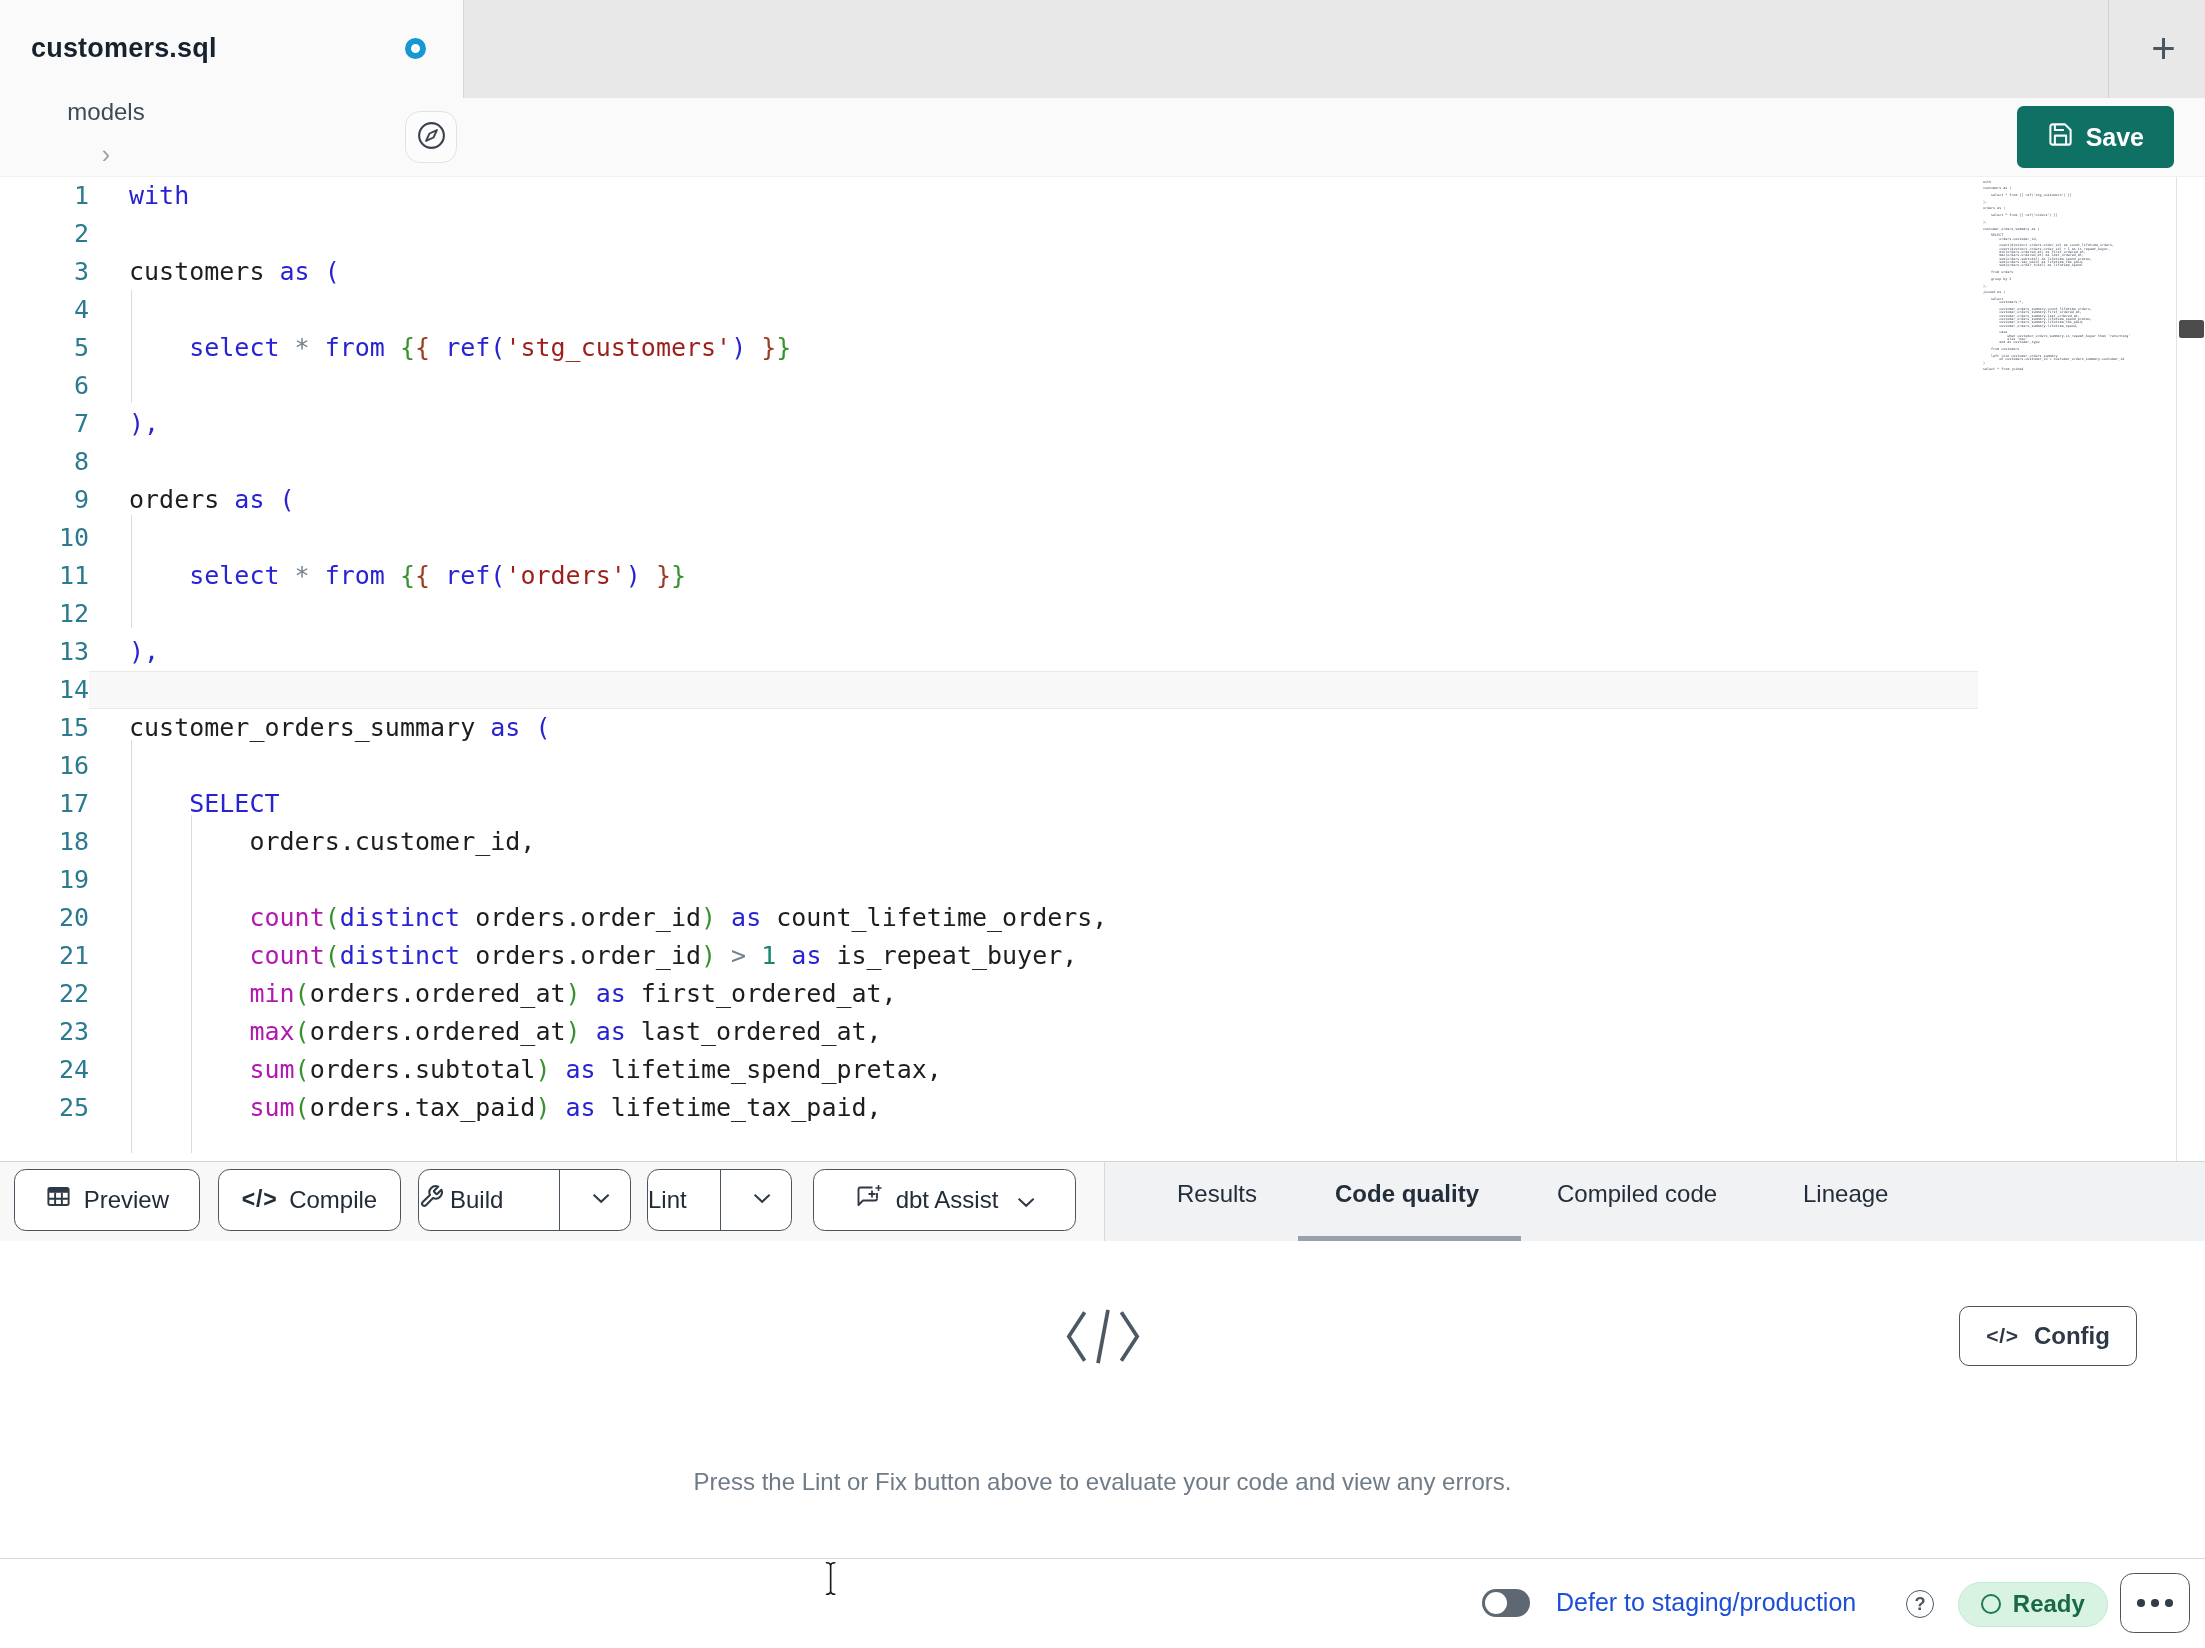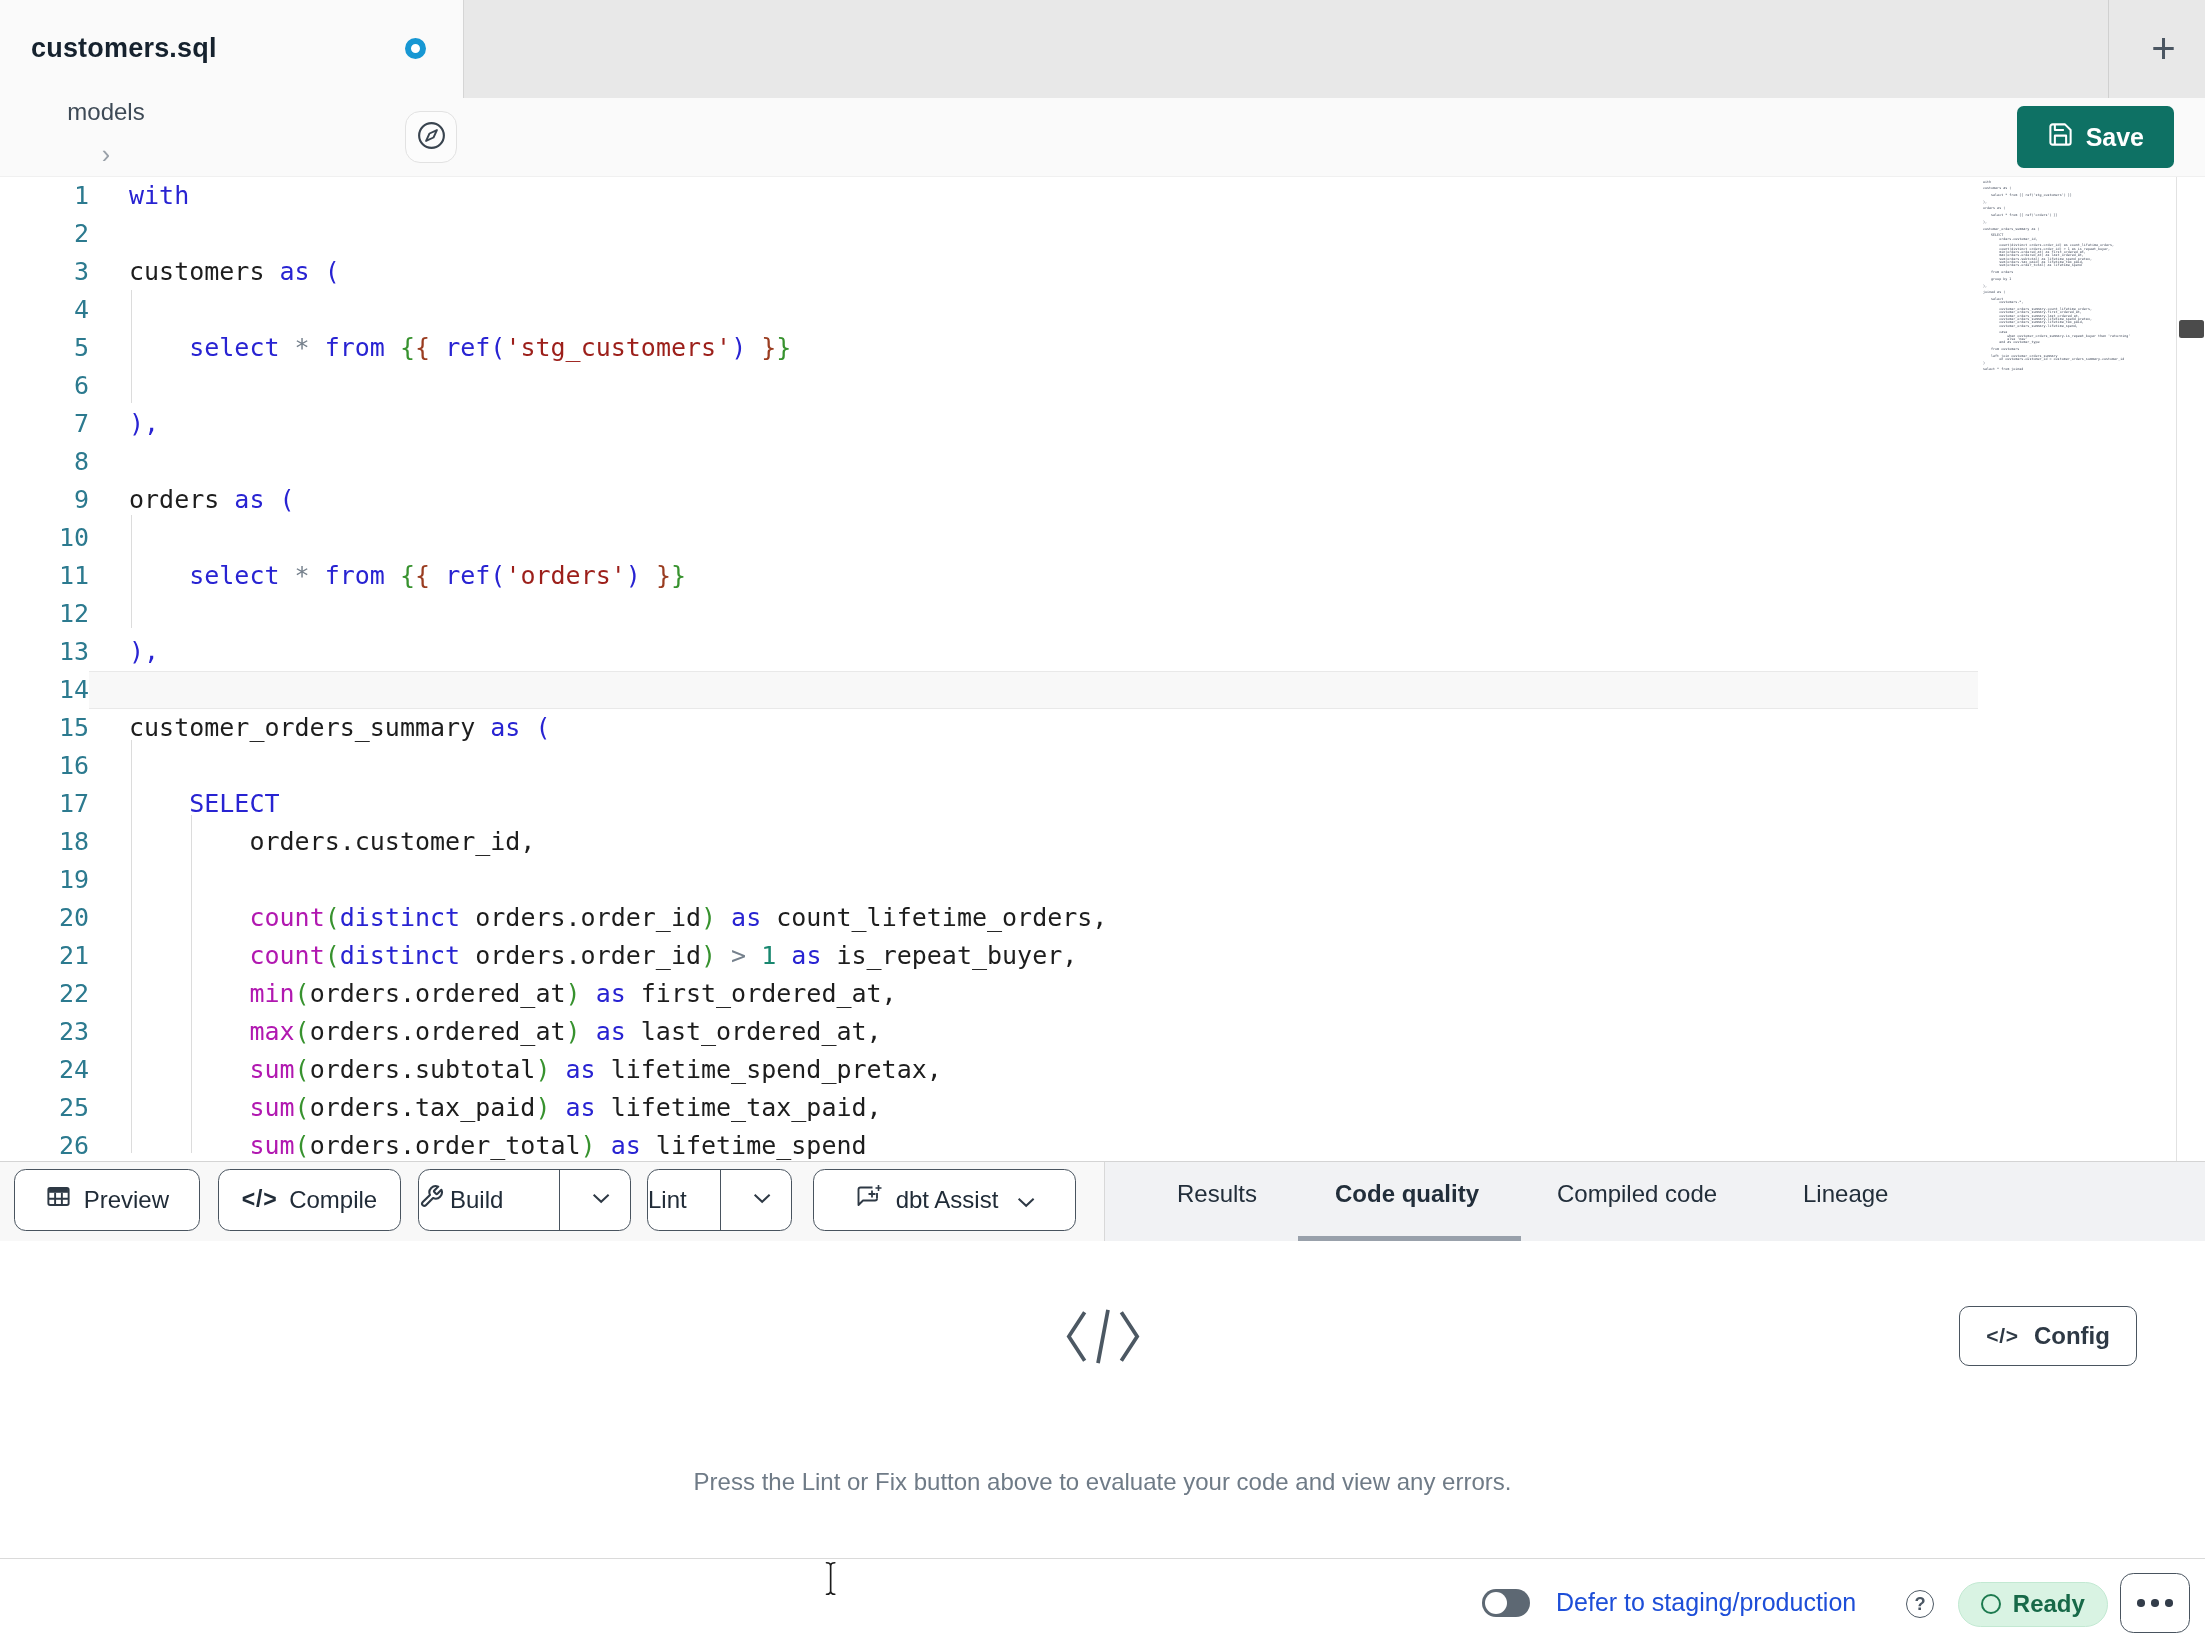--- a/index.html
+++ b/index.html
@@ -147,21 +147,20 @@
         <div class="code-row"><span class="ln">16</span><span class="cl"></span></div>
         <div class="code-row"><span class="ln">17</span><span class="cl"><span class="tk-tx">    </span><span class="tk-kw">SELECT</span></span></div>
         <div class="code-row"><span class="ln">18</span><span class="cl"><span class="tk-tx">        orders.customer_id,</span></span></div>
         <div class="code-row"><span class="ln">19</span><span class="cl"></span></div>
         <div class="code-row"><span class="ln">20</span><span class="cl"><span class="tk-tx">        </span><span class="tk-fn">count</span><span class="tk-gr">(</span><span class="tk-kw">distinct</span><span class="tk-tx"> orders.order_id</span><span class="tk-gr">)</span><span class="tk-kw"> as</span><span class="tk-tx"> count_lifetime_orders,</span></span></div>
         <div class="code-row"><span class="ln">21</span><span class="cl"><span class="tk-tx">        </span><span class="tk-fn">count</span><span class="tk-gr">(</span><span class="tk-kw">distinct</span><span class="tk-tx"> orders.order_id</span><span class="tk-gr">)</span><span class="tk-op"> &gt; </span><span class="tk-nu">1</span><span class="tk-kw"> as</span><span class="tk-tx"> is_repeat_buyer,</span></span></div>
         <div class="code-row"><span class="ln">22</span><span class="cl"><span class="tk-tx">        </span><span class="tk-fn">min</span><span class="tk-gr">(</span><span class="tk-tx">orders.ordered_at</span><span class="tk-gr">)</span><span class="tk-kw"> as</span><span class="tk-tx"> first_ordered_at,</span></span></div>
         <div class="code-row"><span class="ln">23</span><span class="cl"><span class="tk-tx">        </span><span class="tk-fn">max</span><span class="tk-gr">(</span><span class="tk-tx">orders.ordered_at</span><span class="tk-gr">)</span><span class="tk-kw"> as</span><span class="tk-tx"> last_ordered_at,</span></span></div>
         <div class="code-row"><span class="ln">24</span><span class="cl"><span class="tk-tx">        </span><span class="tk-fn">sum</span><span class="tk-gr">(</span><span class="tk-tx">orders.subtotal</span><span class="tk-gr">)</span><span class="tk-kw"> as</span><span class="tk-tx"> lifetime_spend_pretax,</span></span></div>
         <div class="code-row"><span class="ln">25</span><span class="cl"><span class="tk-tx">        </span><span class="tk-fn">sum</span><span class="tk-gr">(</span><span class="tk-tx">orders.tax_paid</span><span class="tk-gr">)</span><span class="tk-kw"> as</span><span class="tk-tx"> lifetime_tax_paid,</span></span></div>
-        <div class="code-row"><span class="ln">26</span><span class="cl"><span class="tk-tx">        </span><span class="tk-fn">sum</span><span class="tk-gr">(</span><span class="tk-tx">orders.order_total</span><span class="tk-gr">)</span><span class="tk-kw"> as</span><span class="tk-tx"> lifetime_spend</span></span></div>
       </div>
     <div class="guide" style="left:131px;top:113px;height:113px;"></div>
     <div class="guide" style="left:131px;top:338px;height:113px;"></div>
     <div class="guide" style="left:131px;top:563px;height:413px;"></div>
     <div class="guide" style="left:191px;top:638px;height:338px;"></div>
     <pre id="minimap">with
 
 customers as (
 
     select * from {{ ref('stg_customers') }}

